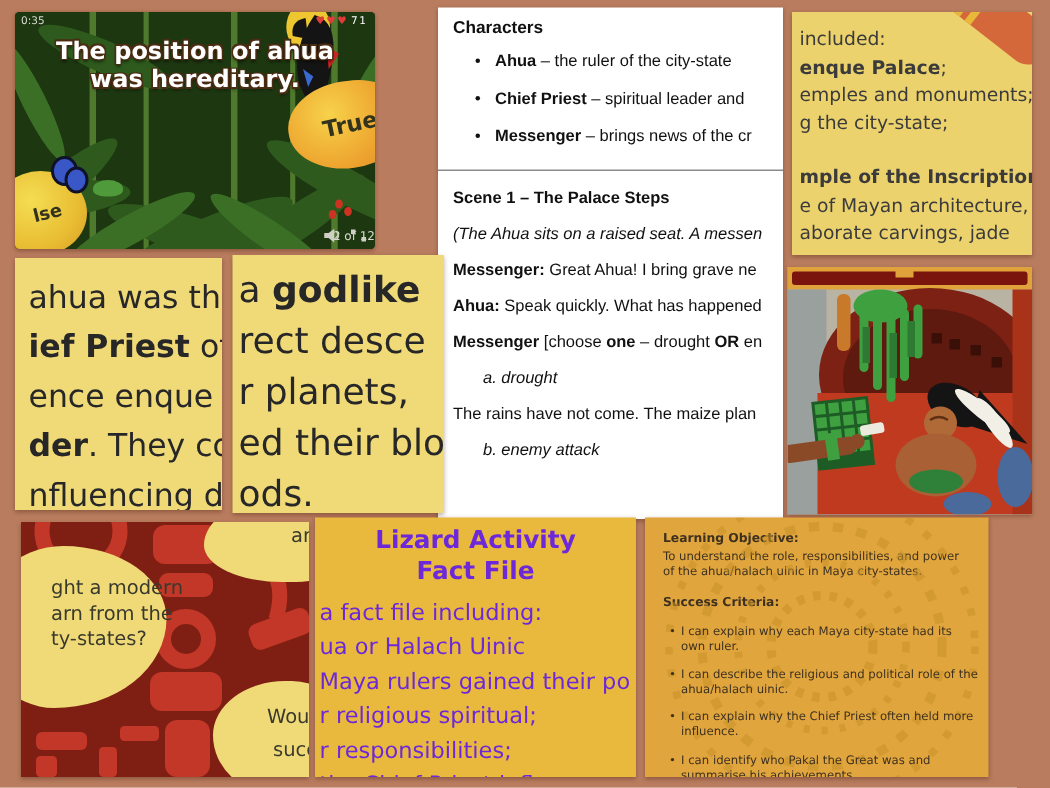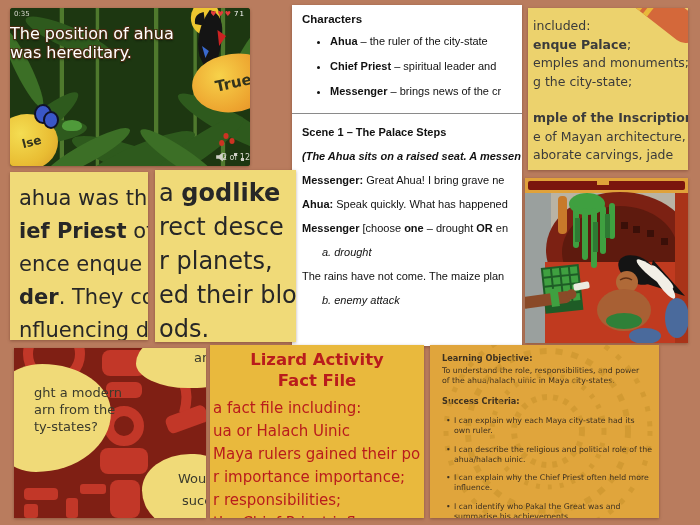--- a/index.html
+++ b/index.html
@@ -6,22 +6,22 @@
   .canvas{position:relative;width:700px;height:525px;background:#b97c5e;overflow:hidden;
           font-family:"DejaVu Sans",sans-serif;}
   .tile{position:absolute;box-shadow:0 1px 3px rgba(60,20,10,.35);overflow:hidden;}
 
   
   .game{left:10px;top:8px;width:240px;height:158px;background:#1d3711;border-radius:3px;}
   .jungle-bg{position:absolute;inset:0;width:100%;height:100%;}
   .game-hud-timer{position:absolute;left:4px;top:2px;font-size:7px;color:#d8d8cf;}
   .game-hud-lives{position:absolute;right:5px;top:2px;font-size:7px;color:#e23b3b;letter-spacing:1px;}
   .game-hud-lives .score{color:#fff;margin-left:2px;}
-  .game-question{position:absolute;left:0;right:0;top:16px;text-align:left;color:#fff;
-    font-weight:400;font-size:16px;line-height:19px;
+  .game-question{position:absolute;left:0;right:0;top:16px;text-align:center;color:#fff;
+    font-weight:700;font-size:16px;line-height:19px;
     text-shadow:-1px -1px 0 #4a2c12,1px -1px 0 #4a2c12,-1px 1px 0 #4a2c12,1px 1px 0 #4a2c12,0 2px 2px rgba(0,0,0,.5);}
   .fruit-true{position:absolute;left:182px;top:46px;width:82px;height:58px;border-radius:50% 48% 52% 50%;
     background:radial-gradient(circle at 35% 35%,#f7d24a,#eda42f 55%,#de7f22);transform:rotate(-8deg);
     display:flex;align-items:center;justify-content:center;cursor:pointer;}
   .fruit-true:after{content:"";position:absolute;right:-4px;top:14px;width:14px;height:8px;border-radius:60% 40%;
     background:#3f7a28;transform:rotate(25deg);}
   .fruit-true span{font-weight:800;font-size:15px;color:#33331d;transform:rotate(-4deg);}
   .fruit-false{position:absolute;left:-14px;top:106px;width:62px;height:56px;border-radius:50%;
     background:radial-gradient(circle at 40% 35%,#f4dd52,#e9bd33 60%,#d89a26);
     display:flex;align-items:center;justify-content:center;cursor:pointer;}
@@ -36,21 +36,21 @@
 
   
   .doc{left:292px;top:5px;width:230px;height:341px;background:#fff;color:#111;
        font-family:"Liberation Sans",sans-serif;font-size:11px;white-space:nowrap;padding:8px 0 0 10px;box-sizing:border-box;}
   .doc h3{margin:0 0 10px 0;font-size:11.5px;}
   .doc ul{margin:0;padding-left:28px;}
   .doc li{margin-bottom:13px;}
   .doc-hr{border-top:1px solid #8a8a8a;margin:16px 0 12px -10px;width:230px;}
   .doc p{margin:0 0 12px 0;}
   .doc .opt{font-style:italic;margin-left:20px;}
-  .doc .stage{font-style:italic;font-weight:bold;}
+  .doc .stage{font-style:italic;}
 
   
   .included{left:528px;top:8px;width:160px;height:162px;background:#ecd26d;color:#3b3b3b;
             font-size:12.5px;white-space:nowrap;padding:9px 0 0 5px;box-sizing:border-box;}
   .included div{line-height:18.5px;}
   .included .gap{margin-top:18px;}
   .arm{position:absolute;right:-18px;top:-12px;width:84px;height:30px;background:#d4683a;border-radius:14px;
        transform:rotate(38deg);}
   .arm .cuff{position:absolute;left:16px;top:0;width:7px;height:30px;background:#e8b83a;}
   .arm .cuff2{position:absolute;left:27px;top:0;width:5px;height:30px;background:#e8b83a;}
@@ -70,21 +70,21 @@
   .blob-q{left:-28px;top:16px;width:125px;height:108px;border-radius:45% 55% 60% 40% / 50% 45% 55% 50%;}
   .blob-tr{left:122px;top:-14px;width:96px;height:54px;border-radius:50% 50% 40% 60% / 60% 55% 45% 50%;}
   .blob-br{left:128px;top:106px;width:92px;height:76px;border-radius:55% 45% 50% 50% / 50% 55% 45% 55%;}
   .q-lines{position:absolute;left:20px;top:36px;line-height:17px;}
   .blob-tr span{position:absolute;left:58px;top:16px;}
   .blob-br div{position:absolute;line-height:21px;}
   .blob-br .w1{left:36px;top:14px;}
   .blob-br .w2{left:40px;top:36px;}
 
   
-  .lizard{left:210px;top:345px;width:214px;height:173px;background:#e9b93d;color:#b91c1c;
+  .lizard{left:210px;top:345px;width:214px;height:173px;background:#e9b93d;color:#6d28d9;
           white-space:nowrap;box-sizing:border-box;padding-top:4px;}
   .lizard .title{text-align:center;font-weight:700;font-size:16.5px;line-height:21px;}
   .lizard .body{margin-top:6px;padding-left:3px;font-size:15px;line-height:23px;}
 
   
   .lo{left:430px;top:345px;width:229px;height:173px;background:#e0a53c;color:#3e3120;
       font-size:7.8px;line-height:9.8px;box-sizing:border-box;padding:9px 12px 12px 12px;}
   .lo .pattern{position:absolute;inset:0;pointer-events:none;}
   .lo b{font-size:8.2px;}
   .lo .crit{position:relative;padding-left:12px;margin-top:9px;width:198px;}
@@ -325,21 +325,21 @@
 
   <div class="tile lizard">
     <div class="title">
       <div>Lizard Activity</div>
       <div>Fact File</div>
     </div>
     <div class="body">
       <div>a fact file including:</div>
       <div>ua or Halach Uinic</div>
       <div>Maya rulers gained their po</div>
-      <div>r importance importance;</div>
+      <div>r religious spiritual;</div>
       <div>r responsibilities;</div>
       <div>the Chief Priest        infl</div>
     </div>
   </div>
 
   <div class="tile lo">
     <svg class="pattern" viewBox="0 0 229 173" width="229" height="173">
       <g stroke="#c8922b" fill="none" opacity="0.55">
         <circle cx="118" cy="86" r="34" stroke-width="6" stroke-dasharray="5 6"></circle>
         <circle cx="118" cy="86" r="56" stroke-width="5" stroke-dasharray="4 8"></circle>

